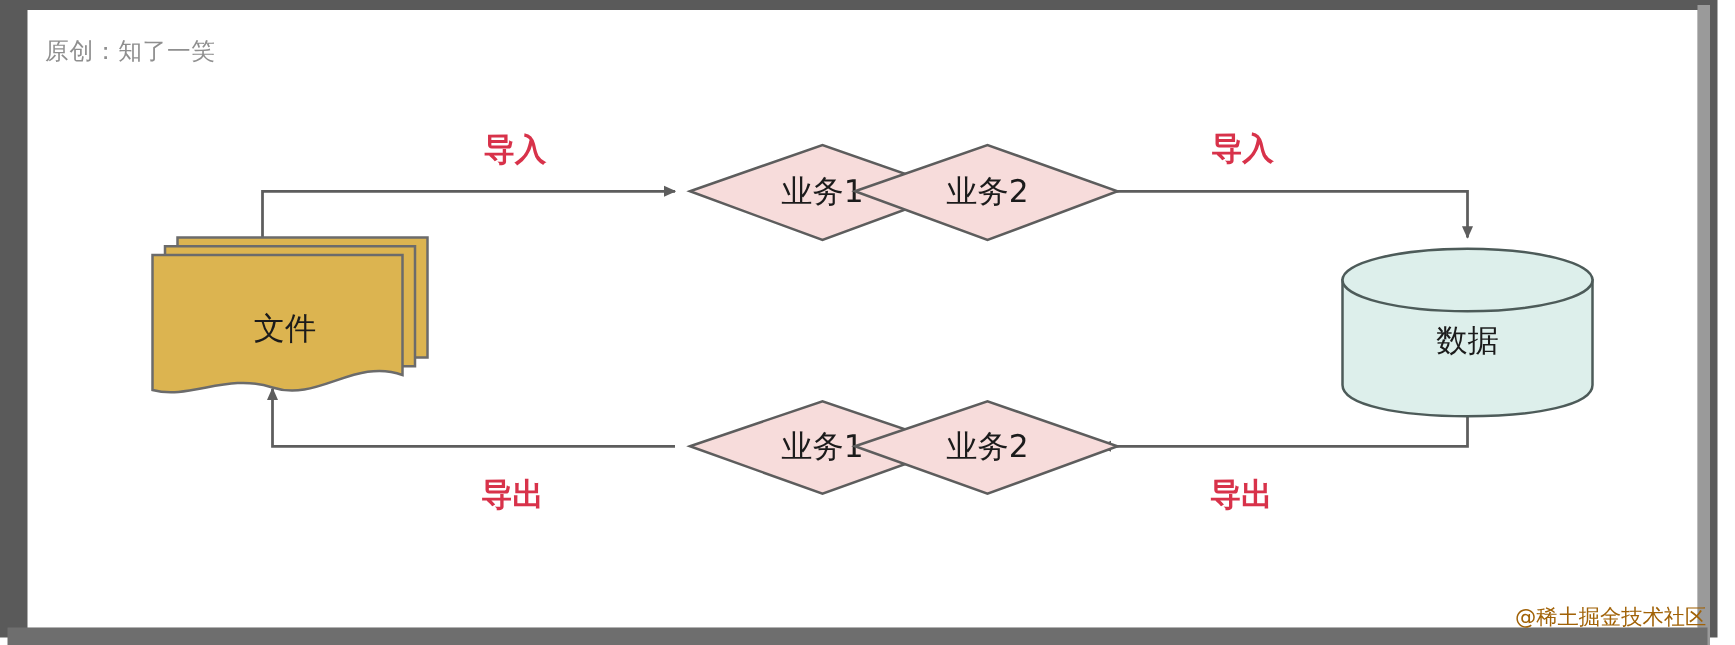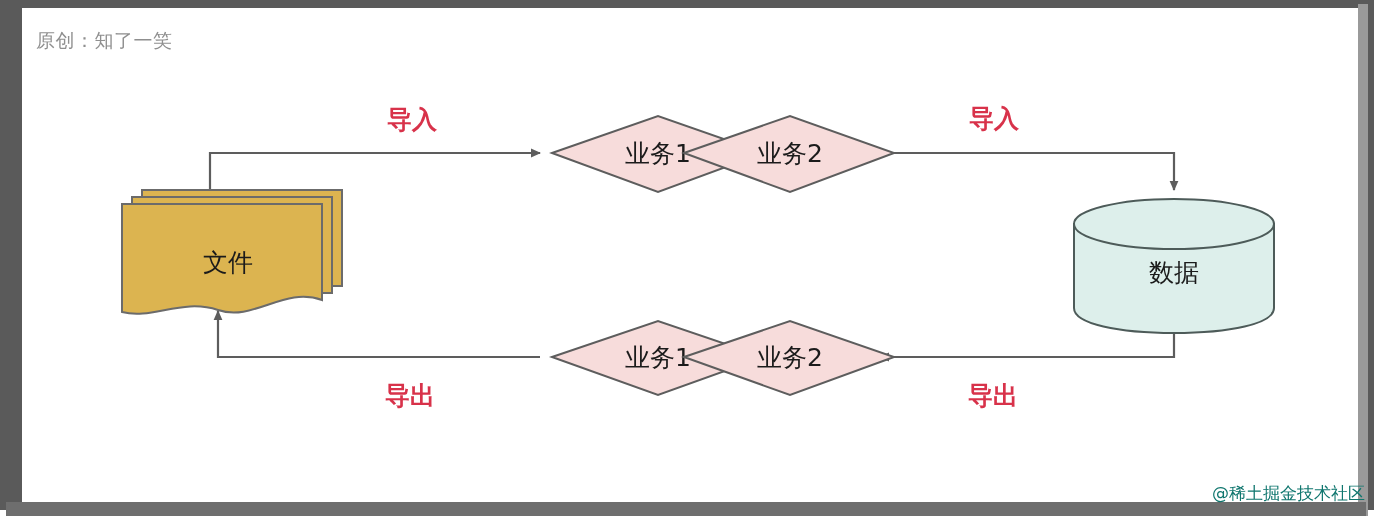--- a/index.html
+++ b/index.html
@@ -65,21 +65,21 @@
     color: #8f8f8f;
     letter-spacing: 0.5px;
     white-space: nowrap;
   }
 
   .watermark {
     position: absolute;
     left: 1212px;
     top: 482px;
     font-size: 17px;
-    color: #0f766e;
+    color: #a16207;
     white-space: nowrap;
   }
 
   
   #diagram {
     position: absolute;
     left: 22px;
     top: 8px;
   }
 

